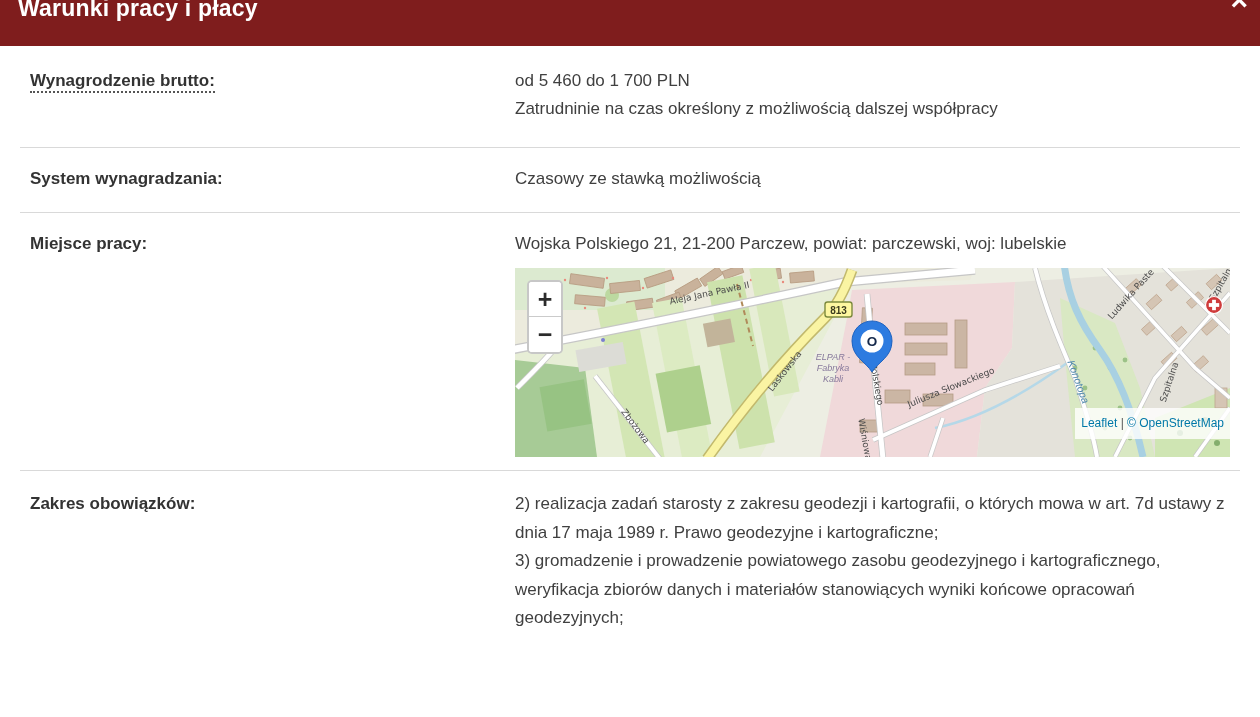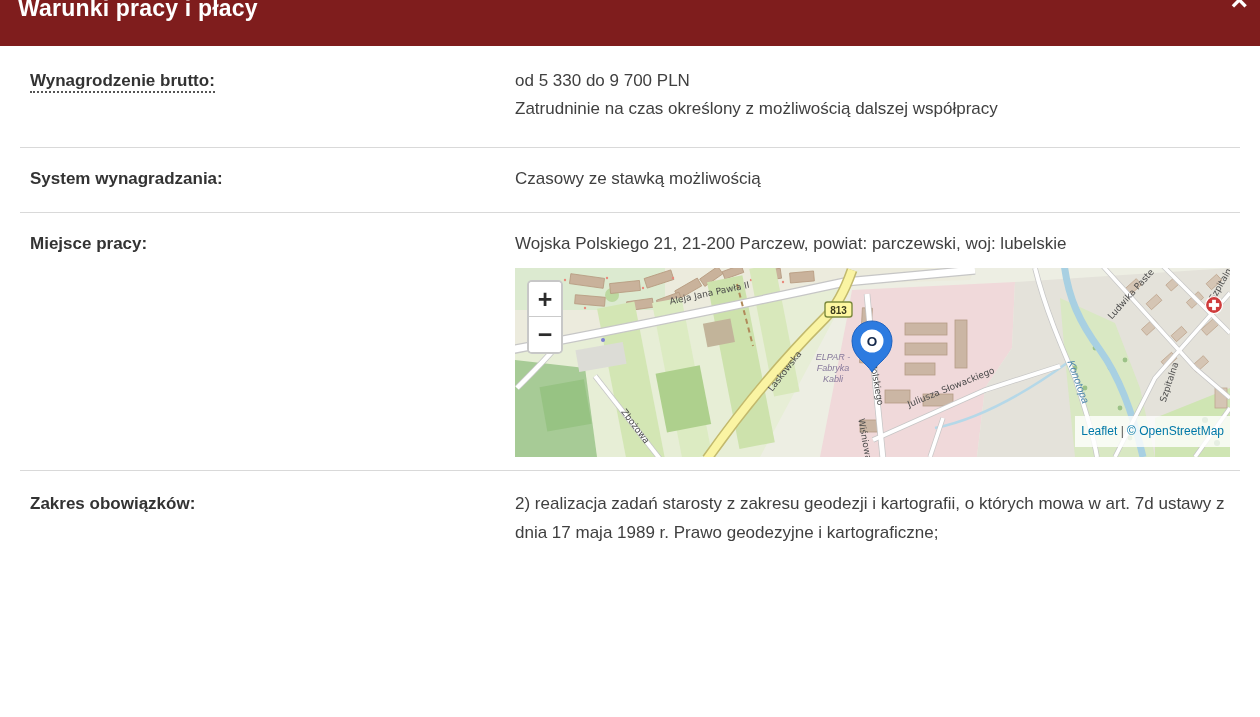--- a/index.html
+++ b/index.html
@@ -23,21 +23,21 @@
   .row.r4 { padding:19px 0 0; border-bottom:none; }
   .dotted { border-bottom:2px dotted #555; padding-bottom:1px; cursor:help; }
   .r4 .value p { margin:0; line-height:28.5px; }
 
   
   .map { position:relative; width:715px; height:189px; margin-top:10px; overflow:hidden; background:#edeee3; }
   .map svg { display:block; }
   .zoomctl { position:absolute; left:12px; top:12px; width:36px; border:2px solid rgba(0,0,0,.22); border-radius:5px; overflow:hidden; background:#fff; }
   .zoomctl button { display:block; width:100%; height:35px; background:#fff; border:none; font-size:25px; font-weight:bold; color:#2b2b2b; line-height:33px; cursor:pointer; font-family:"Liberation Sans",sans-serif; }
   .zoomctl button:first-child { border-bottom:1px solid #cbcbcb; }
-  .attrib { position:absolute; right:0; bottom:10px; background:rgba(255,255,255,.8); padding:1px 6px 2px; font-size:12px; color:#555; }
+  .attrib { position:absolute; right:0; bottom:18px; background:rgba(255,255,255,.8); padding:1px 6px 2px; font-size:12px; color:#555; }
   .attrib .lnk { color:#0078a8; text-decoration:none; cursor:pointer; }
   .mlabel { fill:#4a4a4a; font-size:9px; font-family:"DejaVu Sans",sans-serif; }
   .mlabel-water { fill:#4f87ad; font-size:10.5px; font-style:italic; }
   .mlabel-ind { fill:#86789b; font-size:9px; font-style:italic; }
   .badge-txt { fill:#3c3c1f; font-size:10px; font-weight:bold; }
   .marker-o { fill:#15294b; font-size:13.5px; font-weight:bold; }
 </style>
 </head>
 <body>
 
@@ -48,21 +48,21 @@
     <span class="close">×</span>
   </header>
 
   <main>
 
     <div class="row r1">
       <div class="label">
         <span class="dotted">Wynagrodzenie brutto:</span>
       </div>
       <div class="value">
-        <div>od 5 330 do 9 700 PLN</div>
+        <div>od 5 460 do 1 700 PLN</div>
         <div>Zatrudninie na czas określony z możliwością dalszej współpracy</div>
       </div>
     </div>
 
     <div class="row r2">
       <div class="label">System wynagradzania:</div>
       <div class="value">Czasowy ze stawką możliwością</div>
     </div>
 
     <div class="row r3">
@@ -243,18 +243,19 @@
             <span class="lnk">© OpenStreetMap</span>
           </div>
         </div>
       </div>
     </div>
 
     <div class="row r4">
       <div class="label">Zakres obowiązków:</div>
       <div class="value">
         <p>2) realizacja zadań starosty z zakresu geodezji i kartografii, o których mowa w art. 7d ustawy z dnia 17 maja 1989 r. Prawo geodezyjne i kartograficzne;</p>
+        <p>3) gromadzenie i prowadzenie powiatowego zasobu geodezyjnego i kartograficznego, weryfikacja zbiorów danych i materiałów stanowiących wyniki końcowe opracowań geodezyjnych;</p>
 
       </div>
     </div>
 
   </main>
 </div>
 
 </body></html>

